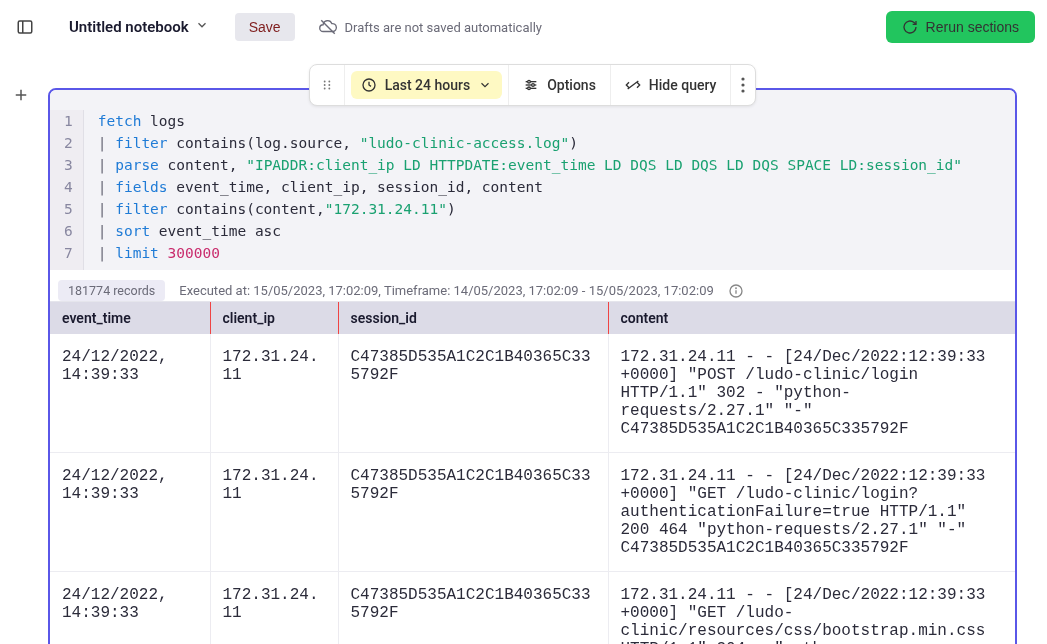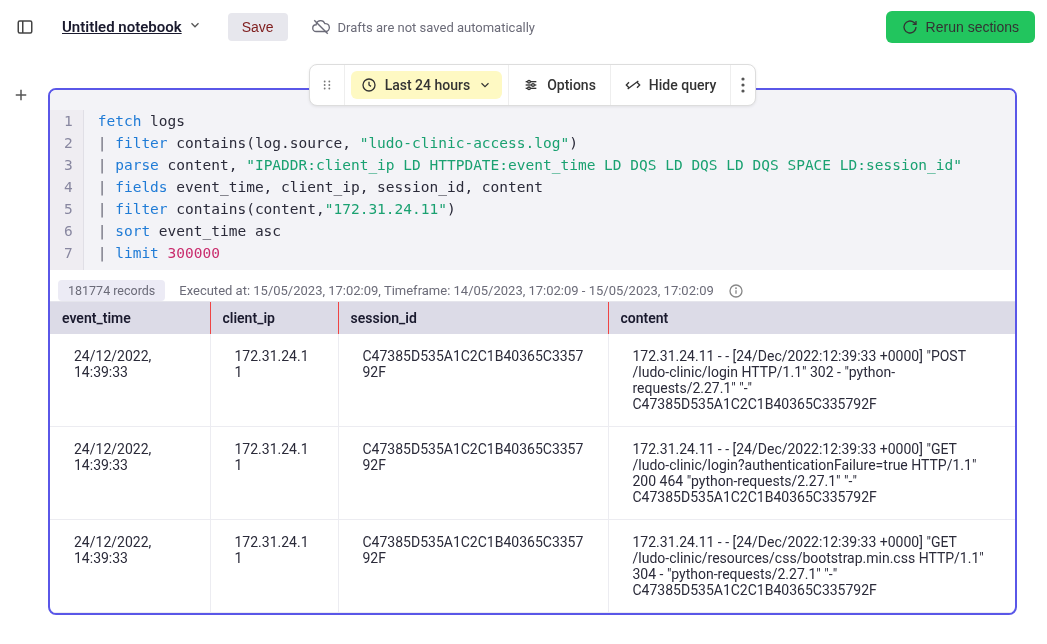--- a/index.html
+++ b/index.html
@@ -24,22 +24,21 @@
     }
     .panel-toggle {
       padding: 4px;
       color: #444;
       cursor: pointer;
     }
     .notebook-title-wrap {
       display: flex;
       align-items: flex-start;
       gap: 6px;
-      margin-left: 14px;
-      text-decoration: underline;
+      margin-left: 21px;
     }
     .notebook-title { font-weight: 600; font-size: 15px; }
     .chevron-down { color: #555; }
     .save-btn {
       margin-left: 16px;
       background: #e7e7ed;
       border: none;
       border-radius: 4px;
       padding: 6px 14px;
       font-size: 14px;
@@ -203,27 +202,28 @@
     table.results th {
       text-align: left;
       background: #dcdbe7;
       font-weight: 600;
       font-size: 14px;
       padding: 8px 12px;
       border-right: 1px solid #ef4444;
     }
     table.results th:last-child { border-right: none; }
     table.results td {
-      padding: 14px 24px;
+      padding: 14px 12px;
       border-bottom: 1px solid #ececf1;
       border-right: 1px solid #ececf1;
       vertical-align: top;
-      font-size: 14px;
+      font-size: 16px;
       color: #2b2b3a;
       word-wrap: break-word;
+      font-family: Liberation Mono, monospace;
     }
     table.results td:last-child { border-right: none; }
     .col-time { width: 160px; }
     .col-ip { width: 128px; }
     .col-sess { width: 270px; }
 
     svg { display: block; }
   </style>
 </head>
 <body>

